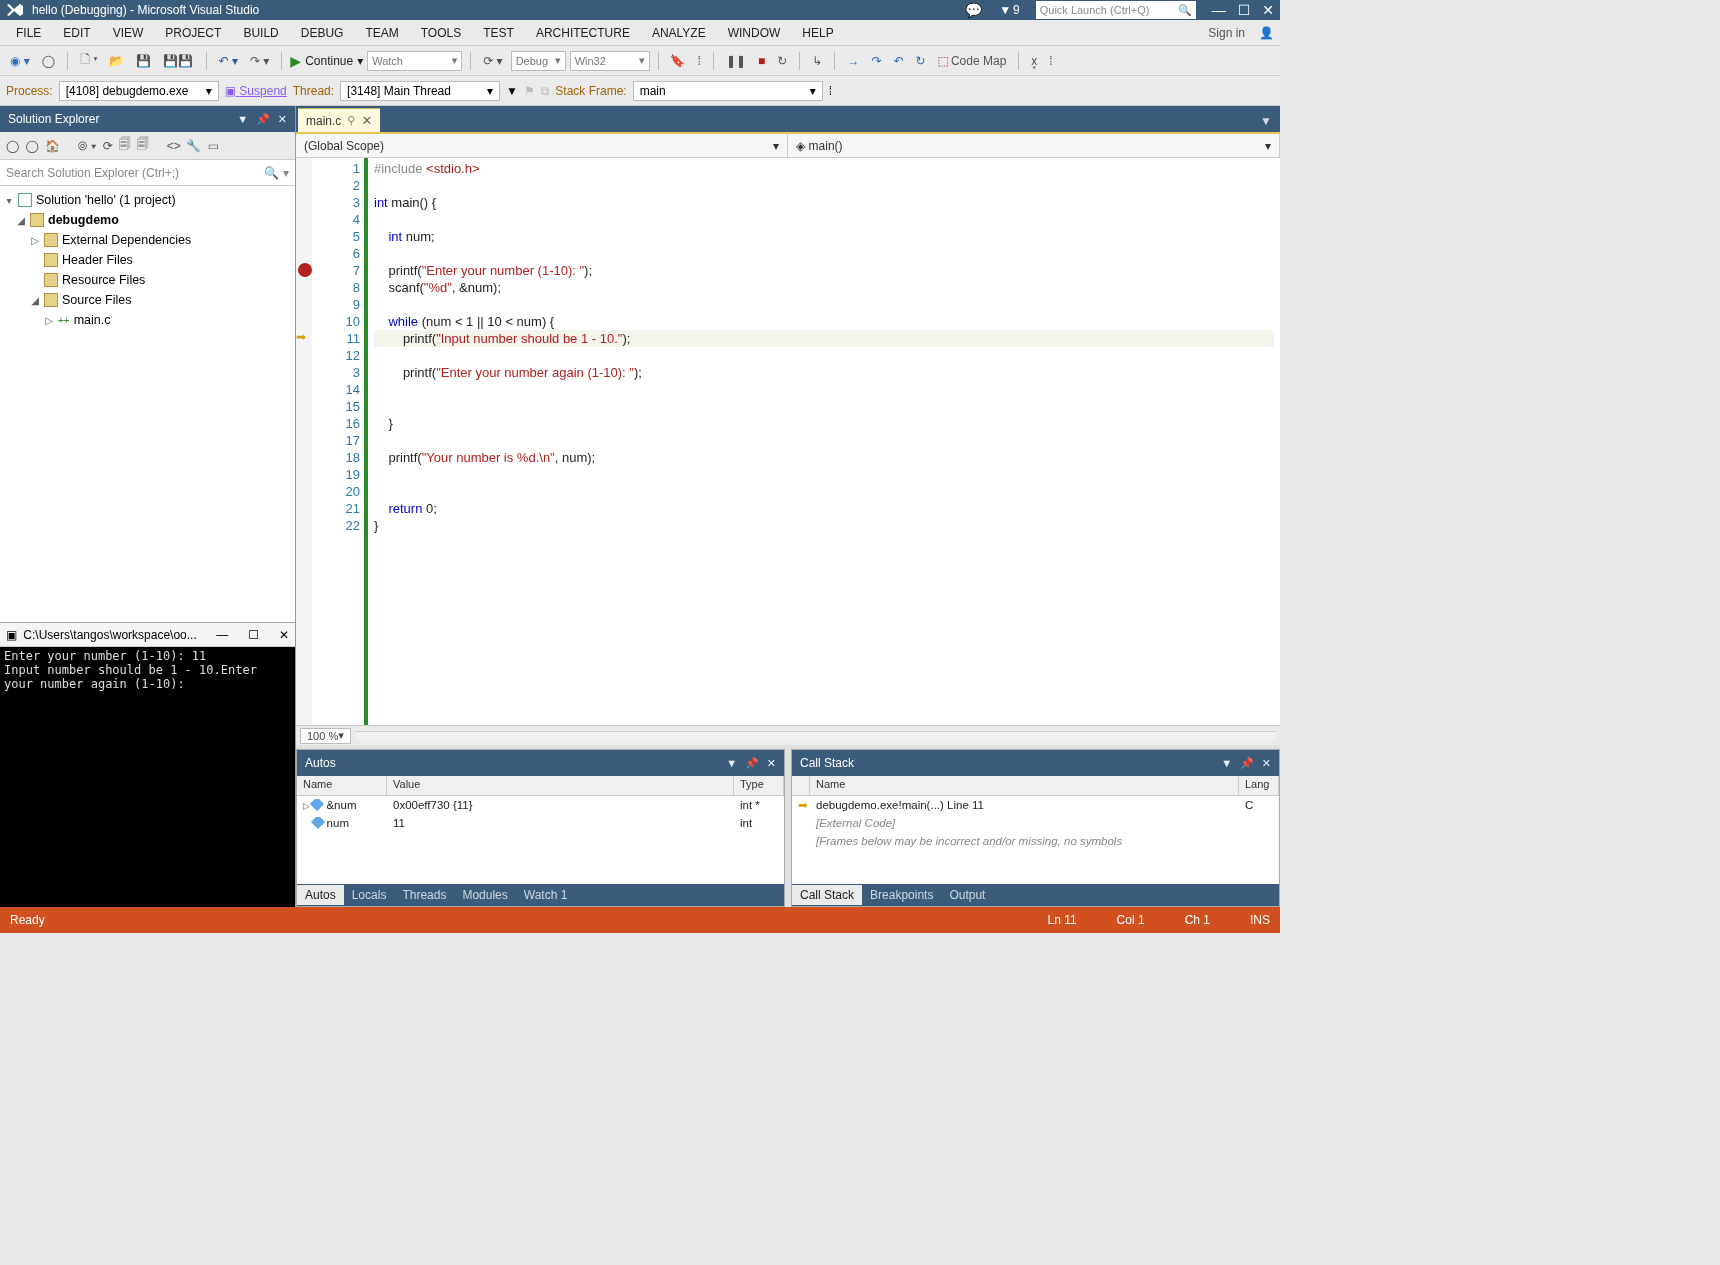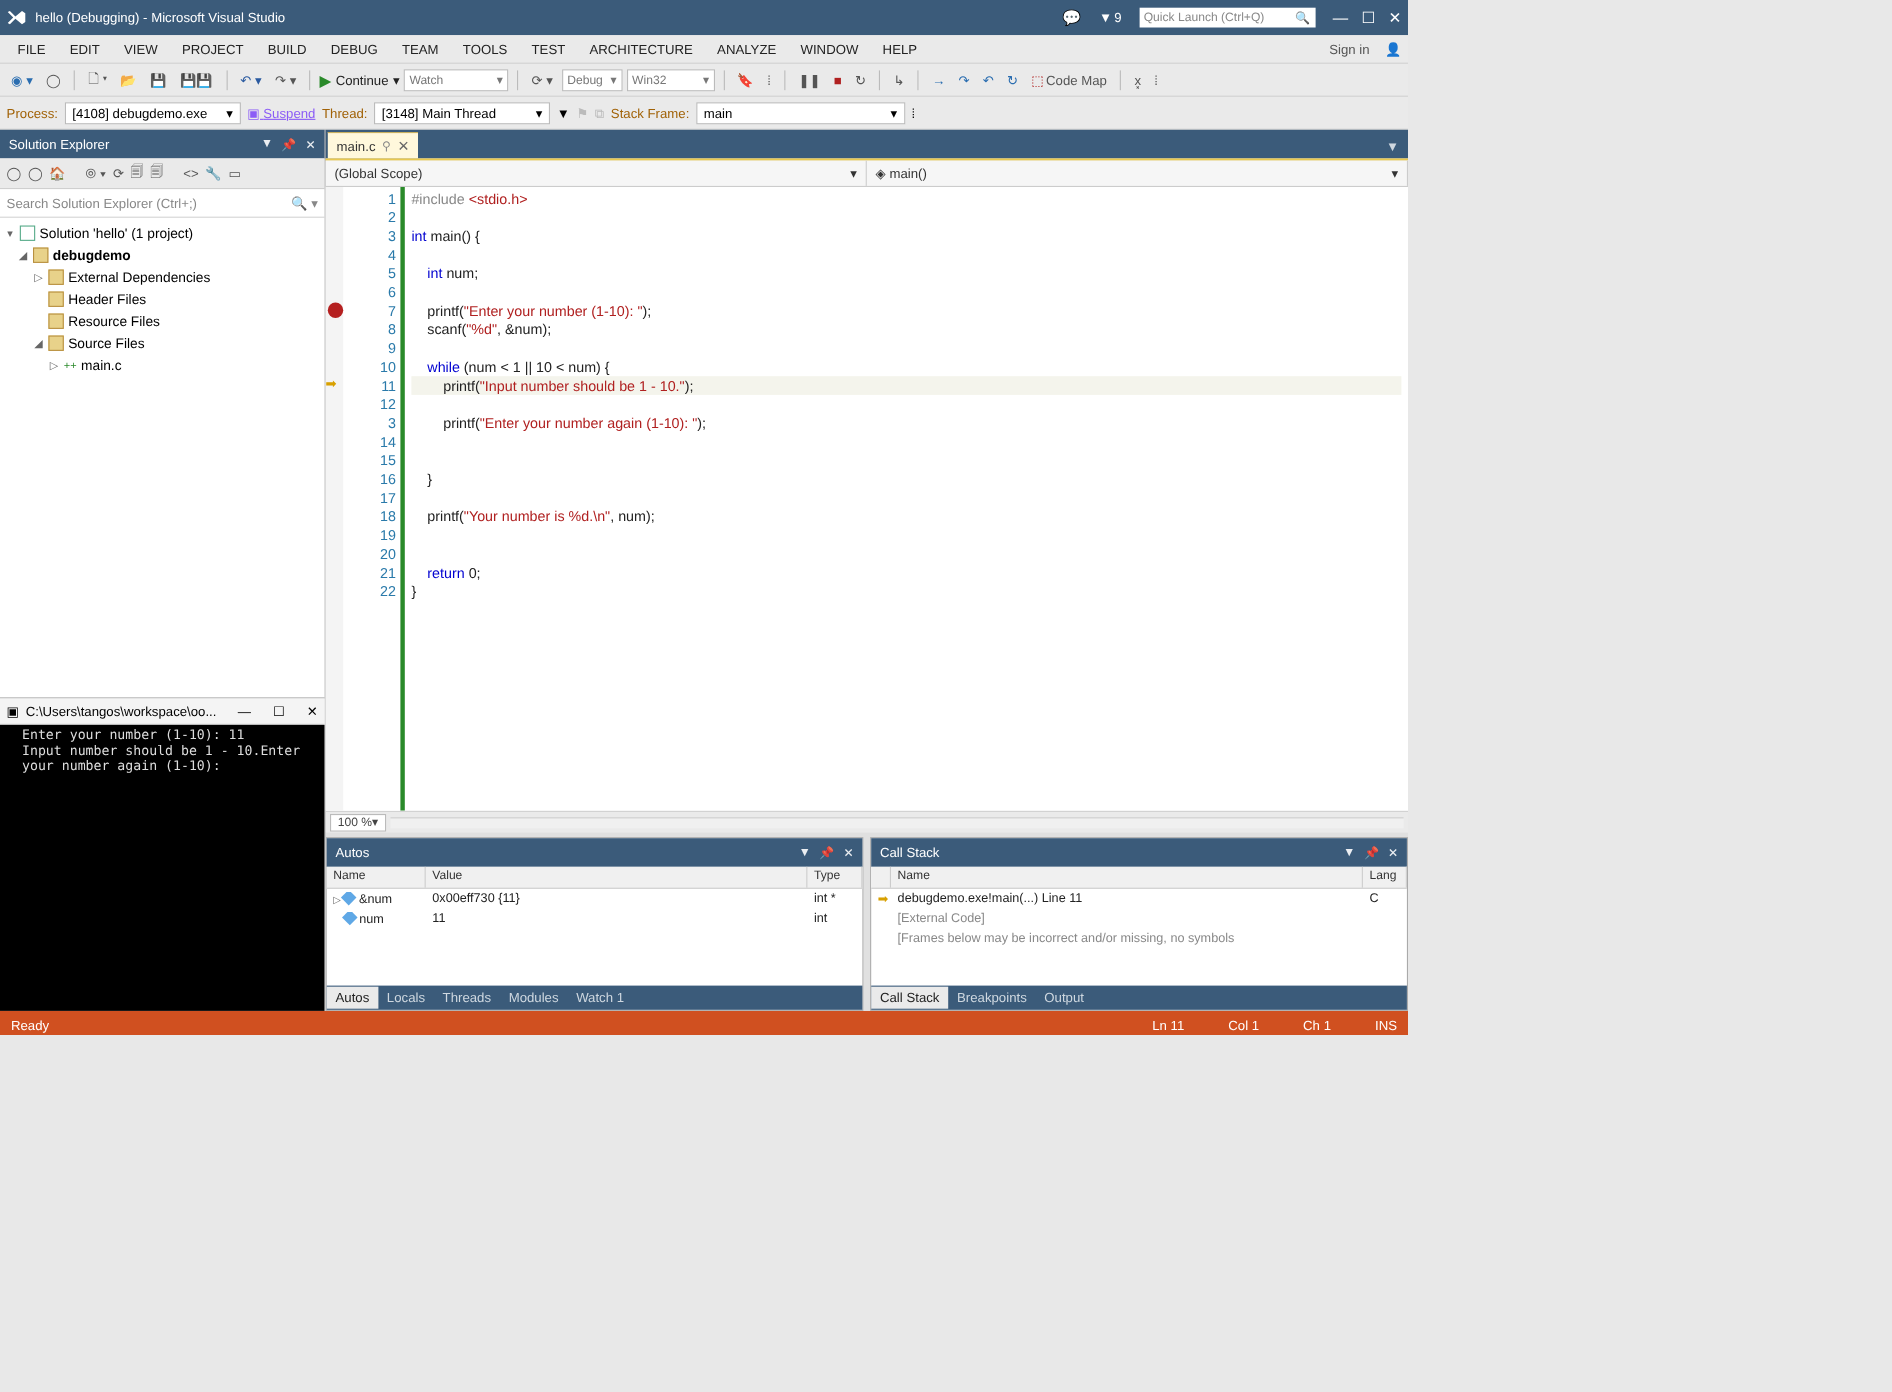--- a/index.html
+++ b/index.html
@@ -1,17 +1,17 @@
 <!DOCTYPE html>
 <html><head>
 <meta charset="utf-8">
 <style>
 * { margin: 0; padding: 0; box-sizing: border-box; font-family: "Segoe UI", Tahoma, sans-serif; }
 body { width: 1280px; height: 941px; background: #e8e8e8; overflow: hidden; font-size: 12px; }
-.titlebar { height: 32px; background: #3b5b7a; color: #fff; display: flex; align-items: center; padding: 0 6px; gap: 8px; }
+.titlebar { height: 20px; background: #3b5b7a; color: #fff; display: flex; align-items: center; padding: 0 6px; gap: 8px; }
 .titlebar .vs-logo { width: 18px; height: 18px; display: inline-block; }
 .titlebar .title { flex: 0 0 auto; font-size: 12px; }
 .titlebar .spacer { flex: 1; }
 .titlebar .quicklaunch { width: 160px; height: 18px; background: #fff; color: #888; font-size: 11px; display: flex; align-items: center; padding: 0 4px; }
 .titlebar .winbtns { display: flex; gap: 12px; margin-left: 8px; font-size: 14px; }
 .menubar { height: 26px; background: #eaeaea; display: flex; align-items: center; padding: 0 6px; gap: 2px; border-bottom: 1px solid #ccc; }
 .menubar .menuitem { padding: 3px 10px; font-size: 12px; color: #222; }
 .menubar .signin { margin-left: auto; color: #555; padding-right: 6px; }
 .toolbar { height: 30px; background: #eaeaea; display: flex; align-items: center; padding: 0 6px; gap: 4px; border-bottom: 1px solid #ccc; }
 .toolbar .tbtn { padding: 2px 4px; color: #555; font-size: 12px; display: inline-flex; align-items: center; gap: 2px; }
@@ -33,21 +33,21 @@
 .tree .node { display: flex; align-items: center; height: 20px; padding: 0 6px; gap: 4px; }
 .tree .caret { width: 10px; text-align: center; color: #666; font-size: 10px; }
 .tree .ficon { width: 14px; height: 14px; display: inline-block; }
 .sol-icon { background: #fff; border: 1px solid #5a8; }
 .proj-icon { background: #e8d28a; border: 1px solid #b89040; }
 .folder-icon { background: #e8d28a; border: 1px solid #b89040; }
 .tree .bold { font-weight: bold; }
 .console-frame { height: 285px; background: #fff; border-top: 1px solid #aaa; display: flex; flex-direction: column; }
 .console-title { height: 24px; display: flex; align-items: center; padding: 0 6px; gap: 6px; font-size: 12px; border-bottom: 1px solid #ccc; background: #f4f4f4; }
 .console-title .ct-spacer { flex: 1; }
-.console-body { flex: 1; background: #000; color: #ddd; font-family: Consolas, monospace; font-size: 12px; padding: 2px 20px; white-space: pre-wrap; overflow: auto; }
+.console-body { flex: 1; background: #000; color: #ddd; font-family: Consolas, monospace; font-size: 12px; padding: 2px 4px; white-space: pre-wrap; overflow: auto; }
 .right { flex: 1; display: flex; flex-direction: column; }
 .editor-tabs { height: 26px; background: #3b5b7a; display: flex; align-items: flex-end; padding-left: 2px; }
 .editor-tab { background: #fff8dc; border-top: 1px solid #c8b060; height: 24px; display: flex; align-items: center; padding: 0 8px; gap: 6px; font-size: 12px; color: #333; }
 .editor-tab .pin { color: #888; font-size: 11px; }
 .editor-tab .close { color: #666; font-size: 13px; }
 .scope-bar { height: 24px; background: #f6f6f6; border-bottom: 1px solid #ccc; display: flex; }
 .scope-bar .scope { flex: 1; border-right: 1px solid #ccc; display: flex; align-items: center; padding: 0 8px; font-size: 12px; color: #333; justify-content:space-between;}
 .editor { flex: 1; display: flex; background: #fff; font-family: Consolas, monospace; font-size: 13px; position: relative; overflow: hidden; }
 .margin { width: 52px; background: #fff; display: flex; flex-direction: column; align-items: flex-end; padding-top: 2px; }
 .gutter-glyph { position: absolute; left: 2px; width: 14px; height: 14px; }
@@ -70,21 +70,21 @@
 .bpanel .grow { flex: 1; overflow: auto; }
 .bpanel .row { display: flex; height: 18px; font-size: 11.5px; color: #222; align-items: center; }
 .bpanel .cell { padding: 0 6px; overflow: hidden; white-space: nowrap; }
 .bpanel .tabs-row { height: 22px; background: #3b5b7a; display: flex; align-items: center; }
 .bpanel .btab { padding: 3px 8px; font-size: 12px; color: #cfd8e0; }
 .bpanel .btab.active { background: #eaeaea; color: #222; }
 .statusbar { height: 26px; background: #d05020; color: #fff; display: flex; align-items: center; padding: 0 10px; font-size: 12px; }
 .statusbar .sspacer { flex: 1; }
 .statusbar .scell { margin-left: 40px; }
 .cube { display:inline-block; width:10px; height:10px; background:#5fa8e6; transform:rotate(45deg); margin-right:4px; }
-.muted { color:#888; }
+.muted { color:#888;font-style:italic; }
 </style>
 </head>
 <body>
 
 <div class="titlebar">
   <span class="vs-logo">
     <svg viewBox="0 0 18 18">
         <path d="M1 4 L6 9 L1 14 L3 15 L8 10 L14 15 L17 13 L17 5 L14 3 L8 8 L3 3 Z" fill="#fff"></path>
       </svg>
   </span>

